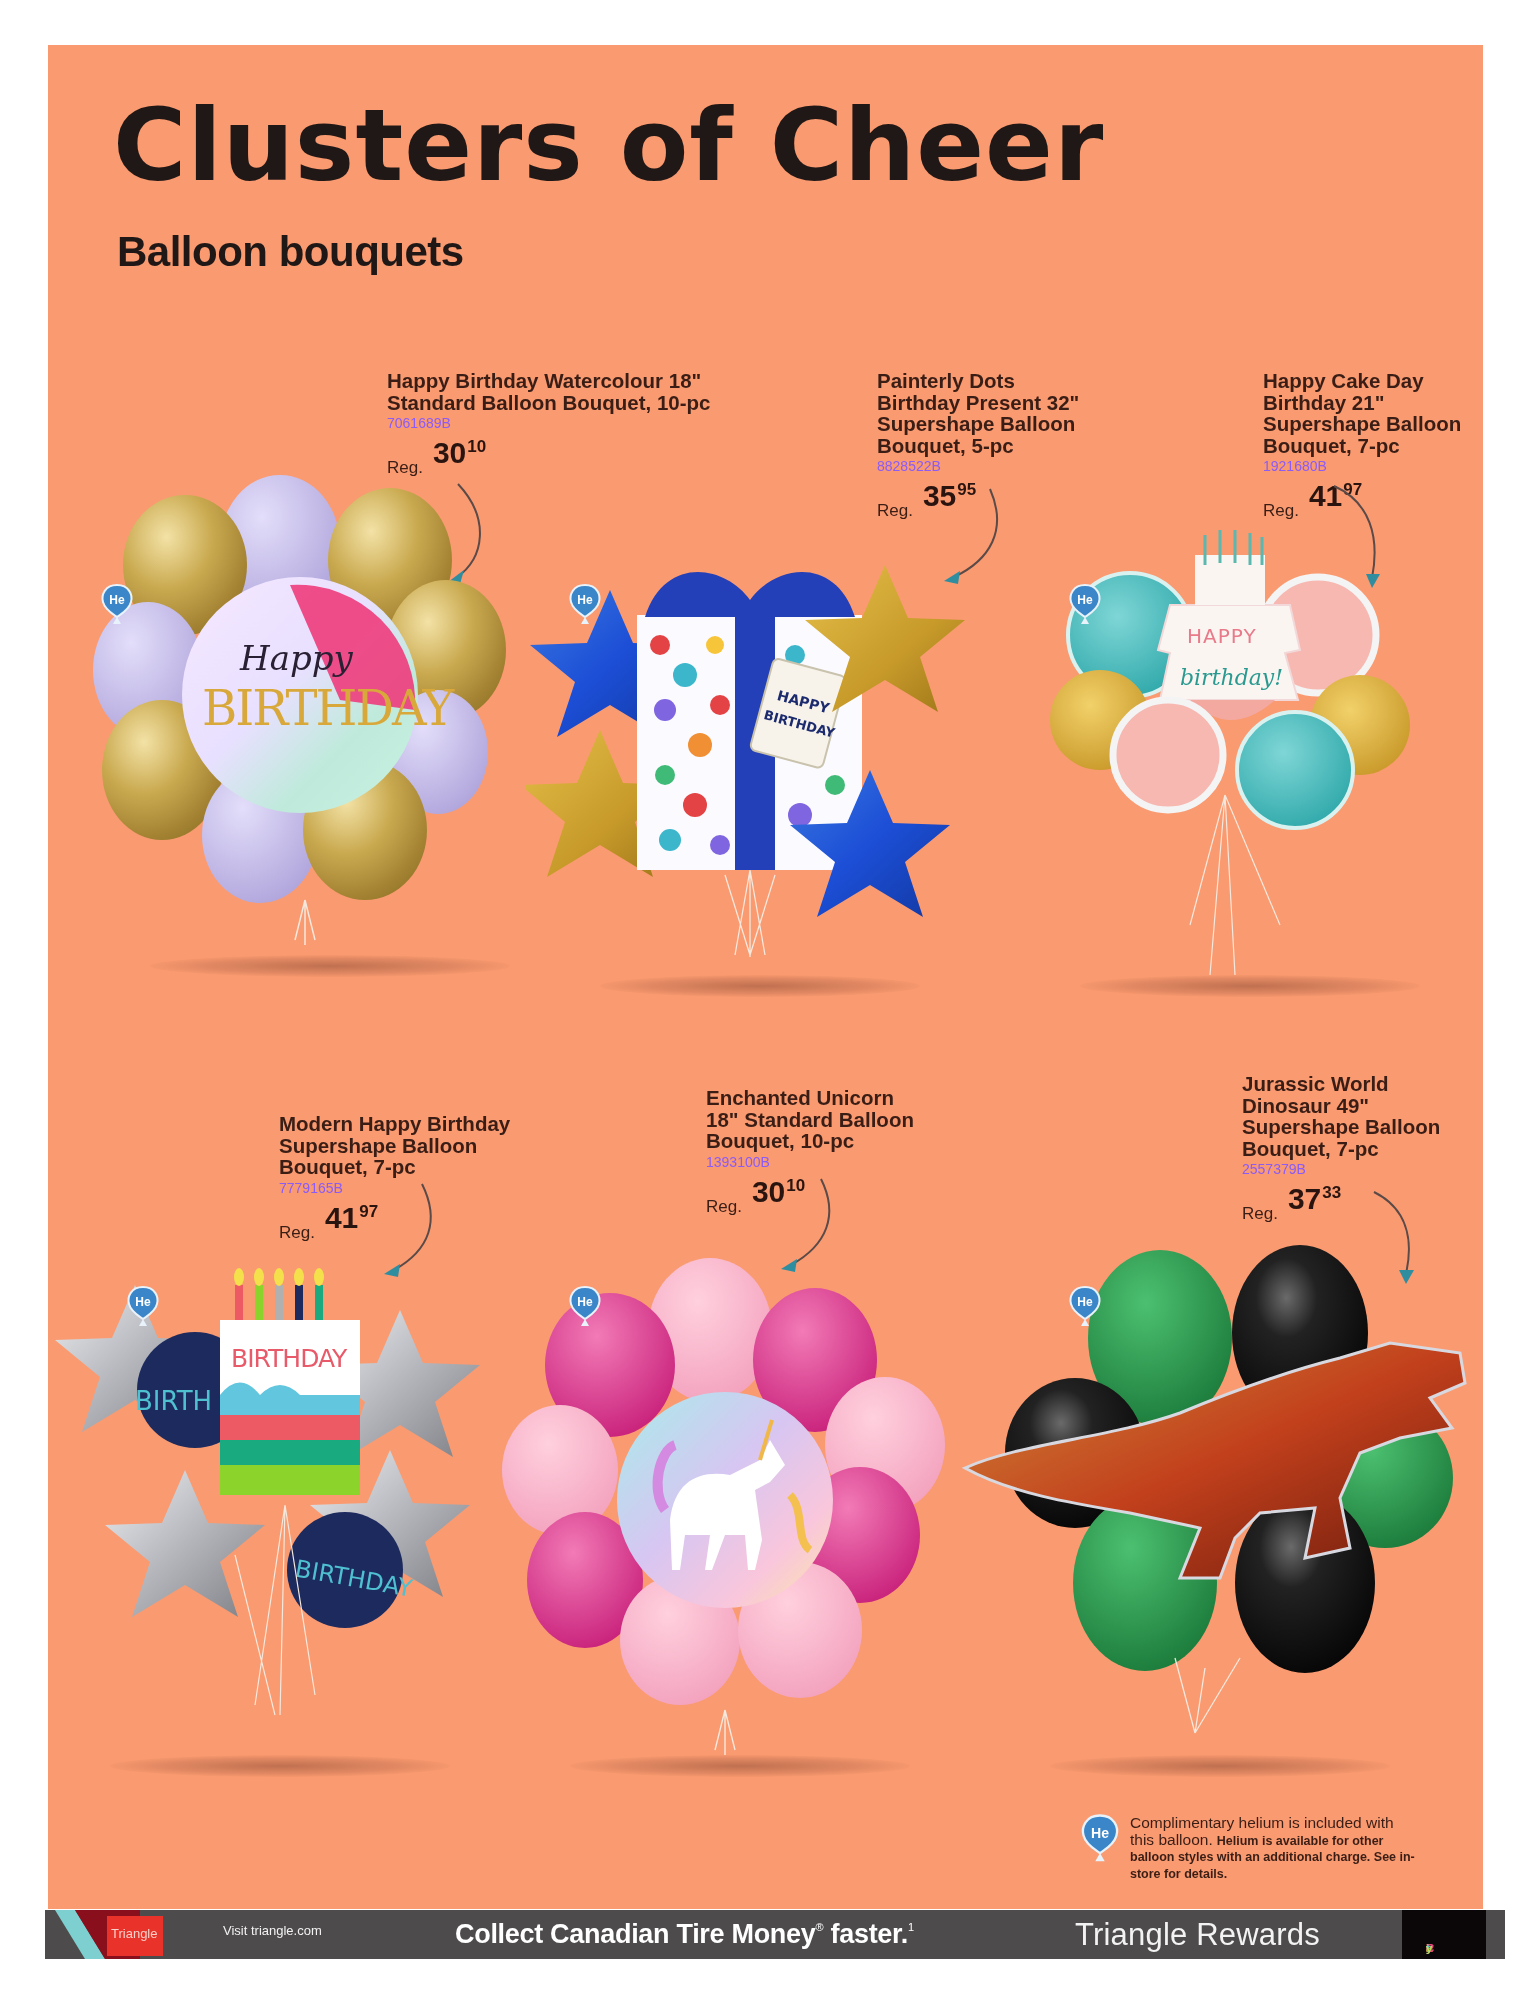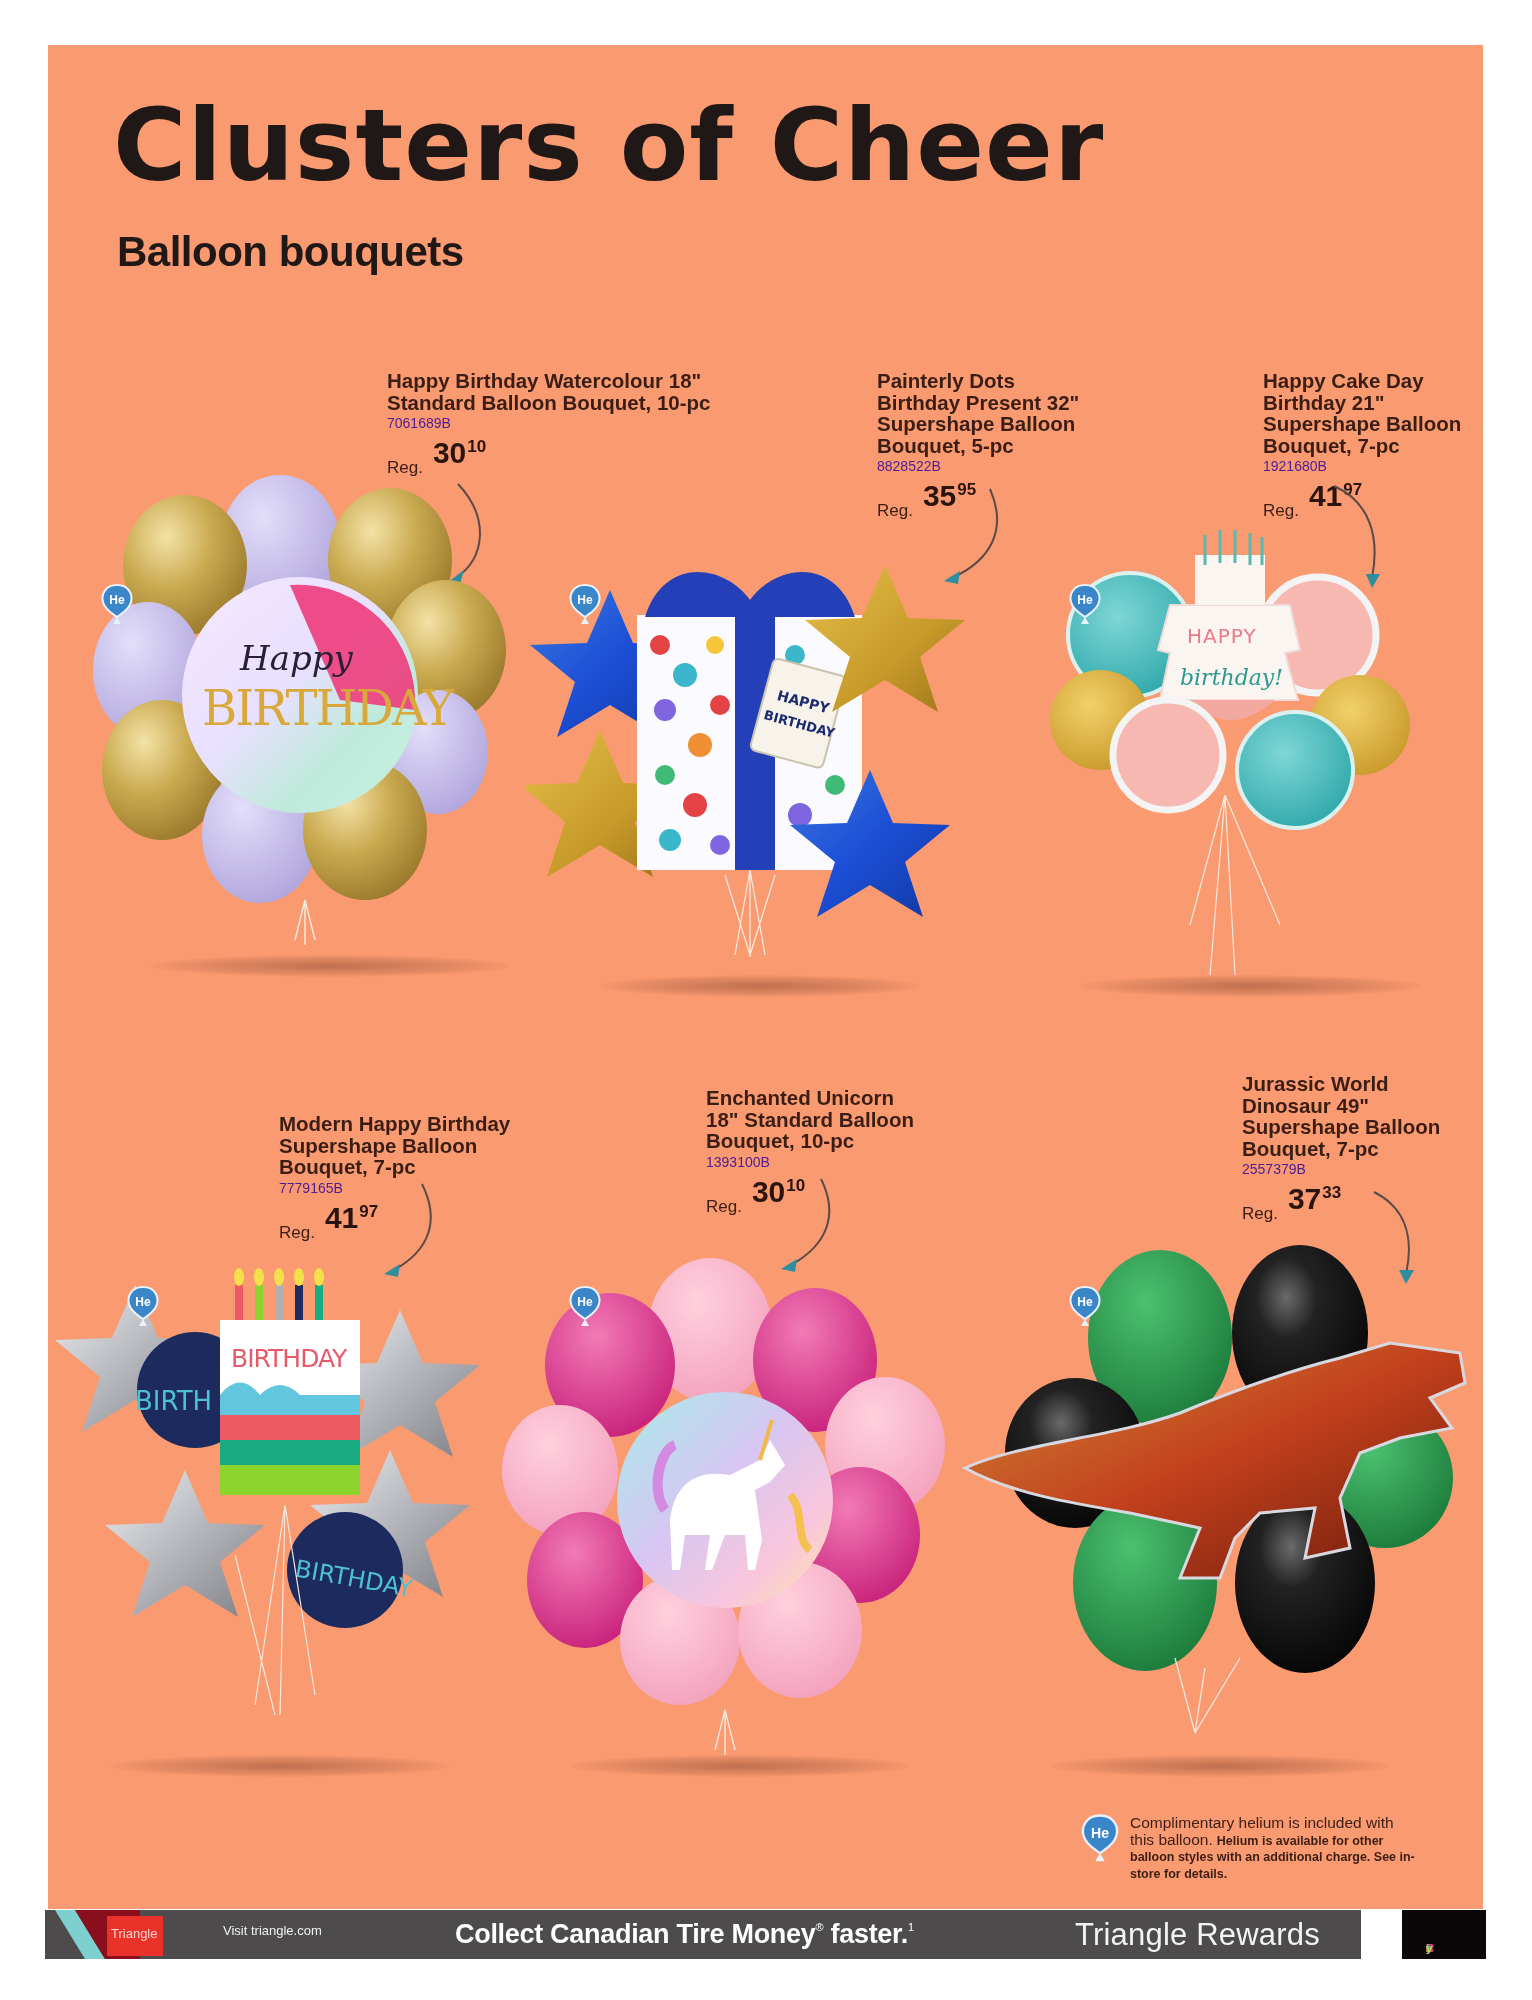--- a/index.html
+++ b/index.html
@@ -2,34 +2,34 @@
 <html><head>
 <meta charset="utf-8">
 <style>
   html,body{margin:0;padding:0;}
   body{width:1532px;height:2000px;background:#ffffff;position:relative;overflow:hidden;font-family:"Liberation Sans","DejaVu Sans",sans-serif;color:#2a1a14;}
   .panel{position:absolute;left:48px;top:45px;width:1435px;height:1864px;background:#fa9a70;}
   .title{position:absolute;left:113px;top:96px;font-size:100px;font-weight:700;letter-spacing:1px;color:#201816;line-height:1;font-family:"DejaVu Sans","Liberation Sans",sans-serif;}
   .subtitle{position:absolute;left:117px;top:228px;font-size:42px;font-weight:700;color:#201816;letter-spacing:-0.5px;font-family:"Liberation Sans",sans-serif;}
   .ptext{position:absolute;font-size:20.5px;line-height:21.5px;font-weight:700;color:#3a1e16;font-family:"Liberation Sans",sans-serif;}
   .ptext .name{display:block;white-space:pre-line;}
-  .ptext .sku{display:block;font-size:14px;font-weight:400;line-height:18px;margin-top:1px;color:#4c1d95;}
+  .ptext .sku{display:block;font-size:14px;font-weight:400;line-height:18px;margin-top:1px;color:#8b5cf6;}
   .ptext .price{display:flex;align-items:flex-start;margin-top:6px;}
   .ptext .reg{font-size:17px;font-weight:400;margin-top:19px;margin-right:10px;color:#3a1e16;}
   .ptext .dollars{font-size:30px;font-weight:700;line-height:30px;color:#2a1410;}
   .ptext .cents{font-size:17px;font-weight:700;line-height:18px;margin-left:1px;color:#2a1410;}
   .arrow{position:absolute;overflow:visible;}
   .he{position:absolute;width:34px;height:44px;}
   .product-img{position:absolute;}
   .shadow{position:absolute;height:22px;border-radius:50%;background:radial-gradient(ellipse at center, rgba(120,60,40,0.45) 0%, rgba(120,60,40,0.18) 50%, rgba(250,154,112,0) 75%);}
   .note{position:absolute;left:1080px;top:1815px;width:330px;}
   .note .t{position:absolute;left:50px;top:0;font-size:14.5px;line-height:15.5px;color:#3a1e16;font-family:"Liberation Sans",sans-serif;width:290px;}
   .note .t .big{font-size:15.5px;}
   .note .t .small{font-size:12.5px;font-weight:700;}
-  .footer{position:absolute;left:45px;top:1910px;width:1316px;height:49px;background:#4e4b4d;}
+  .footer{position:absolute;left:45px;top:1910px;width:1460px;height:49px;background:#4e4b4d;}
   .footer .logo{position:absolute;left:0;top:0;width:135px;height:49px;overflow:hidden;}
   .footer .visit{position:absolute;left:178px;top:13px;font-size:13px;color:#f2f2f2;font-family:"Liberation Sans",sans-serif;}
   .footer .collect{position:absolute;left:410px;top:9px;font-size:27px;font-weight:700;color:#ffffff;font-family:"Liberation Sans",sans-serif;letter-spacing:-0.3px;}
   .footer .collect sup{font-size:11px;font-weight:400;vertical-align:top;position:relative;top:2px;}
   .footer .rewards{position:absolute;left:1030px;top:7px;font-size:31px;color:#f3f3f3;font-family:"Liberation Sans",sans-serif;font-weight:400;letter-spacing:0.2px;}
   .partycity{position:absolute;left:1402px;top:1910px;width:84px;height:49px;background:#0b0608;}
   .partycity span{position:absolute;left:12px;top:16px;font-size:11.5px;font-weight:700;font-family:"Liberation Sans",sans-serif;}
 </style>
 </head>
 <body>

